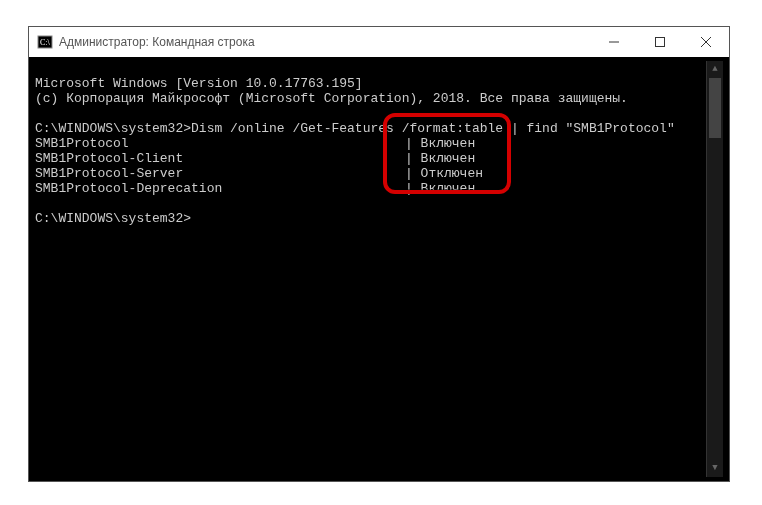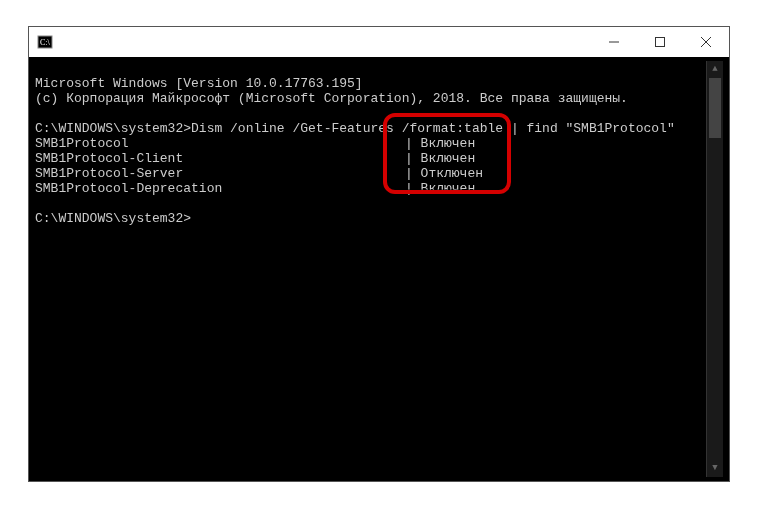--- a/index.html
+++ b/index.html
@@ -115,20 +115,21 @@
 <body>
 
 <div class="window">
   <div class="titlebar">
     <span class="icon">
       <svg viewBox="0 0 16 16">
           <rect x="1" y="2" width="14" height="12" fill="#000" stroke="#888"></rect>
           <text x="3" y="11" font-size="8" fill="#fff" font-family="Consolas">C:\</text>
         </svg>
     </span>
+    <span class="title">Администратор: Командная строка</span>
     <span class="spacer"></span>
     <div class="winbtn">
       <svg viewBox="0 0 10 10">
           <line x1="0" y1="5" x2="10" y2="5" stroke="#333" stroke-width="1"></line>
         </svg>
     </div>
     <div class="winbtn">
       <svg viewBox="0 0 10 10">
           <rect x="0.5" y="0.5" width="9" height="9" fill="none" stroke="#333" stroke-width="1"></rect>
         </svg>

